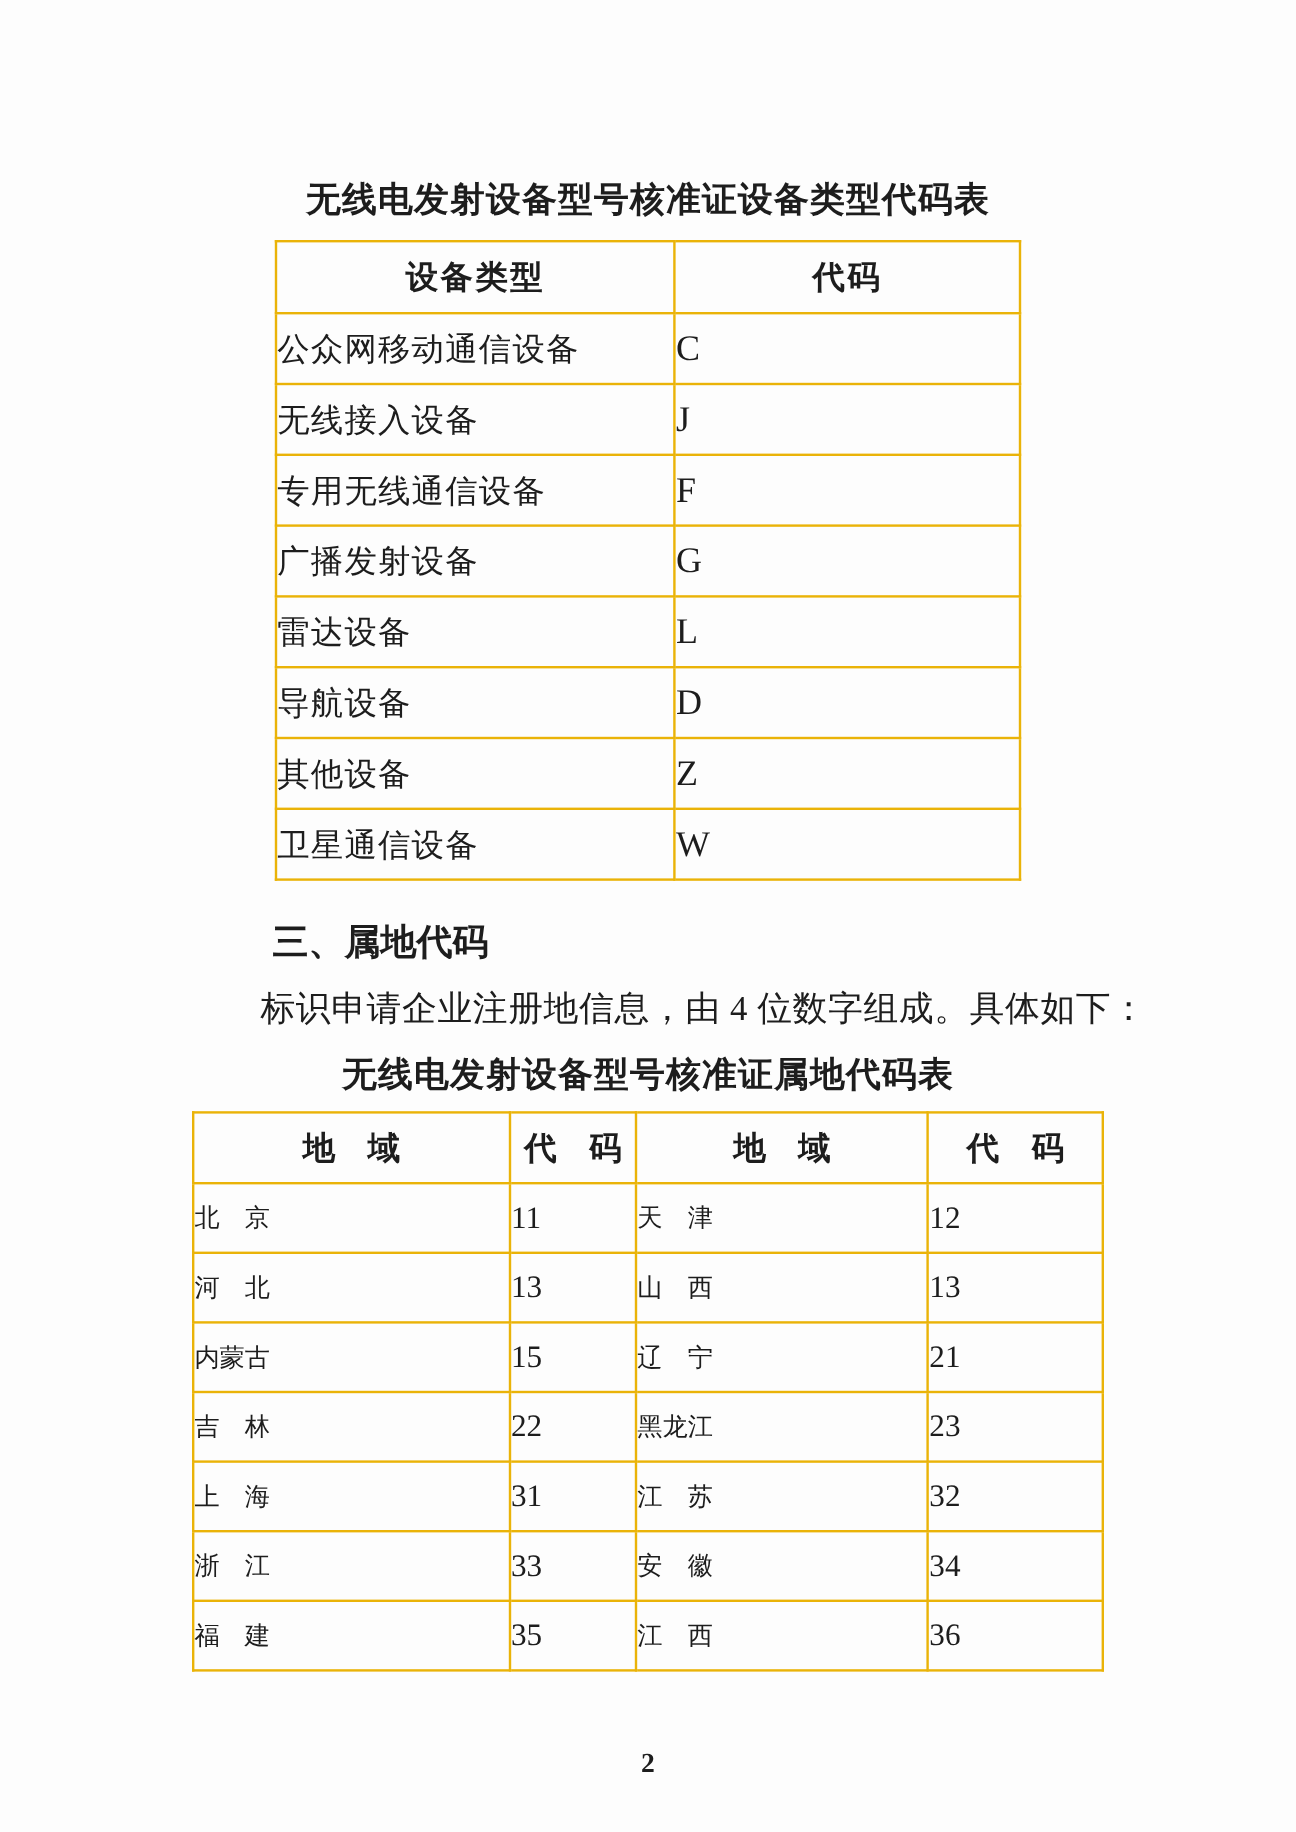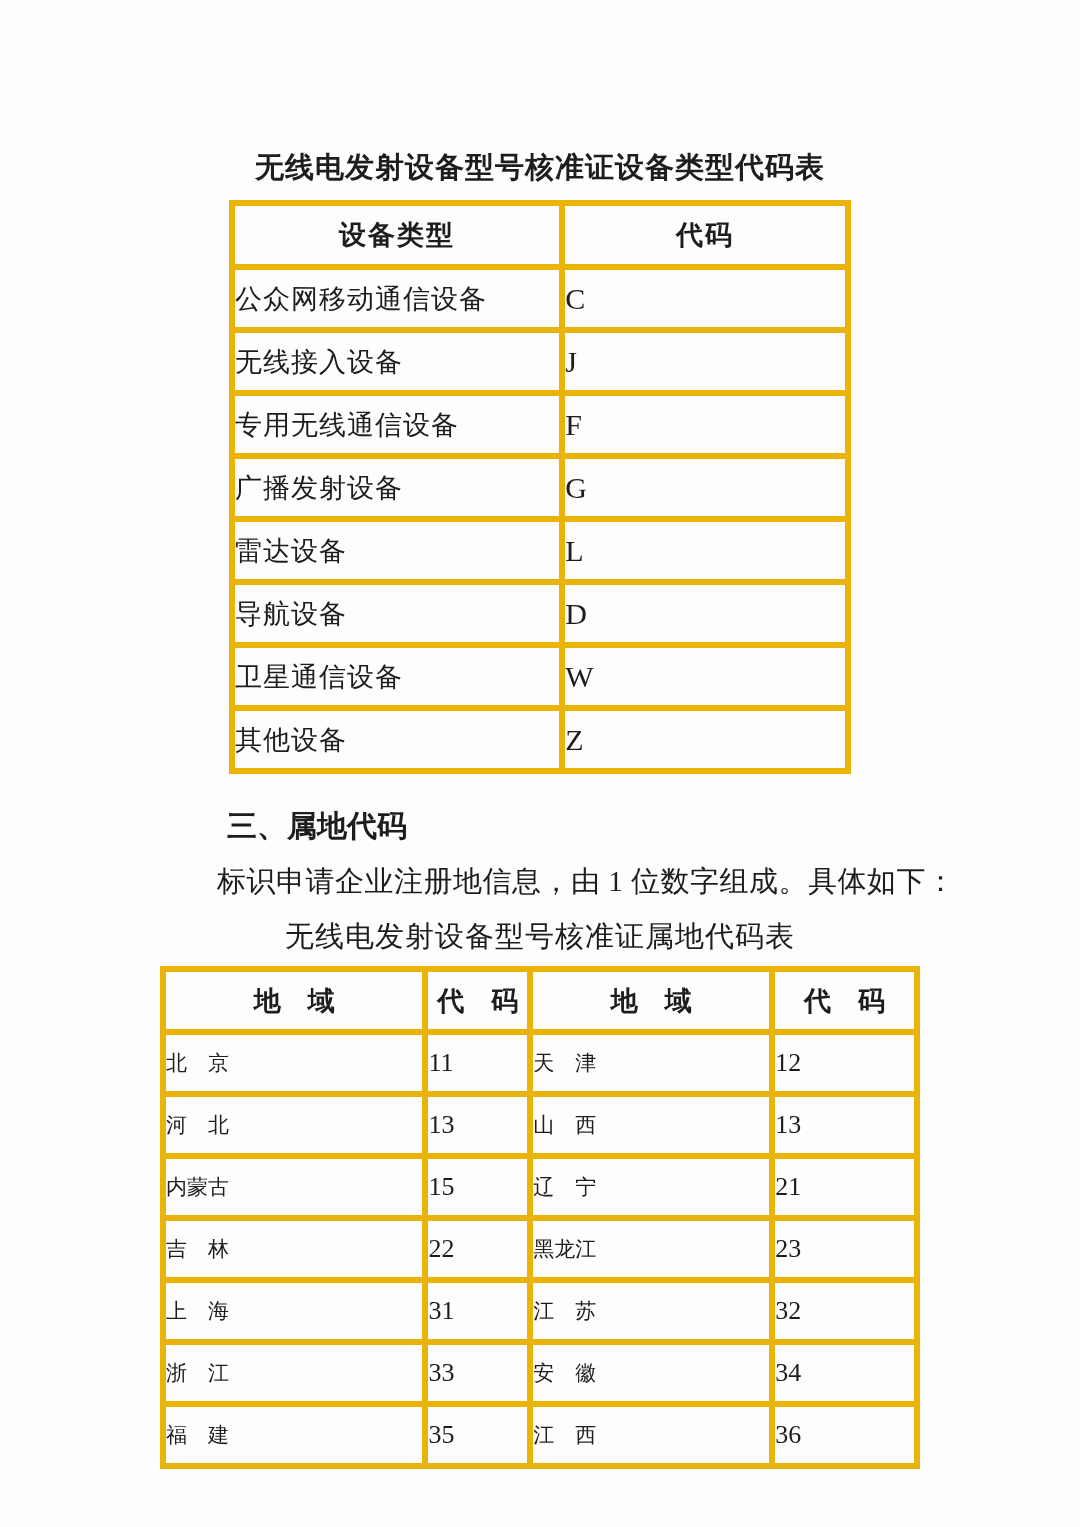--- a/index.html
+++ b/index.html
@@ -14,21 +14,21 @@
 
   .tbl-title{
     margin:12px;padding-top:138px;
     text-align:center;
     font-size:29px;line-height:34px;
     font-weight:700;
     font-family:"Liberation Sans","DejaVu Sans",sans-serif;
     letter-spacing:1px;
   }
   table{border-collapse:collapse;table-layout:fixed;}
-  th,td{border:6px solid #eab308;vertical-align:middle;padding:0;}
+  th,td{border:2px solid #eab308;vertical-align:middle;padding:0;}
 
   
   .t1{width:622px;margin:16px auto 0;}
   .t1 col.c1{width:53.6%;}
   .t1 col.c2{width:46.4%;}
   .t1 th{
     height:58px;font-size:27px;font-weight:700;
     font-family:"Liberation Sans","DejaVu Sans",sans-serif;
     letter-spacing:2px;
   }
@@ -42,21 +42,21 @@
     font-family:"Liberation Sans","DejaVu Sans",sans-serif;
   }
   .section-para{
     margin:23px 0 0 217px;
     font-size:29px;line-height:33px;
     letter-spacing:0.5px;
   }
   .tbl-title2{
     margin:0;padding-top:22px;
     text-align:center;
-    font-size:29px;line-height:32px;font-weight:400;
+    font-size:29px;line-height:32px;font-weight:700;
     font-family:"Liberation Sans","DejaVu Sans",sans-serif;
     letter-spacing:1px;
   }
 
   
   .t2{width:760px;margin:14px auto 0;border-radius:18px;}
   .t2 col.r1{width:34.8%;}
   .t2 col.r2{width:13.9%;}
   .t2 col.r3{width:32.1%;}
   .t2 col.r4{width:19.2%;}
@@ -111,33 +111,33 @@
       </tr>
       <tr>
         <td class="cn">雷达设备</td>
         <td class="code">L</td>
       </tr>
       <tr>
         <td class="cn">导航设备</td>
         <td class="code">D</td>
       </tr>
       <tr>
+        <td class="cn">其他设备</td>
+        <td class="code">Z</td>
+      </tr>
+      <tr>
         <td class="cn">卫星通信设备</td>
         <td class="code">W</td>
       </tr>
-      <tr>
-        <td class="cn">其他设备</td>
-        <td class="code">Z</td>
-      </tr>
     </tbody>
   </table>
 
   <h2 class="section-heading">三、属地代码</h2>
 
-  <p class="section-para">标识申请企业注册地信息，由 1 位数字组成。具体如下：</p>
+  <p class="section-para">标识申请企业注册地信息，由 4 位数字组成。具体如下：</p>
 
   <h1 class="tbl-title2">无线电发射设备型号核准证属地代码表</h1>
 
   <table class="t2">
     <colgroup>
         <col class="r1">
         <col class="r2">
         <col class="r3">
         <col class="r4">
       </colgroup>

